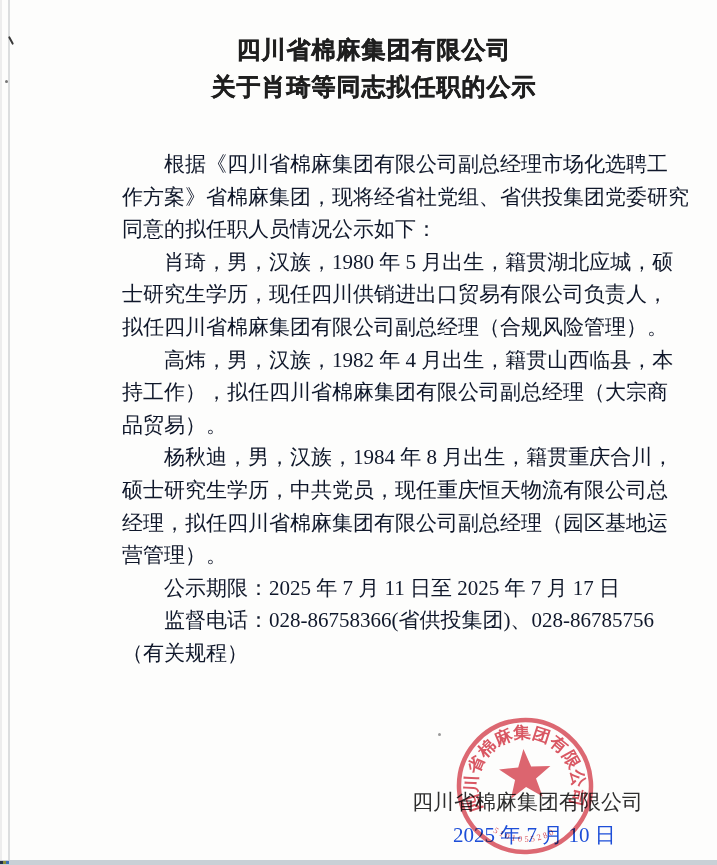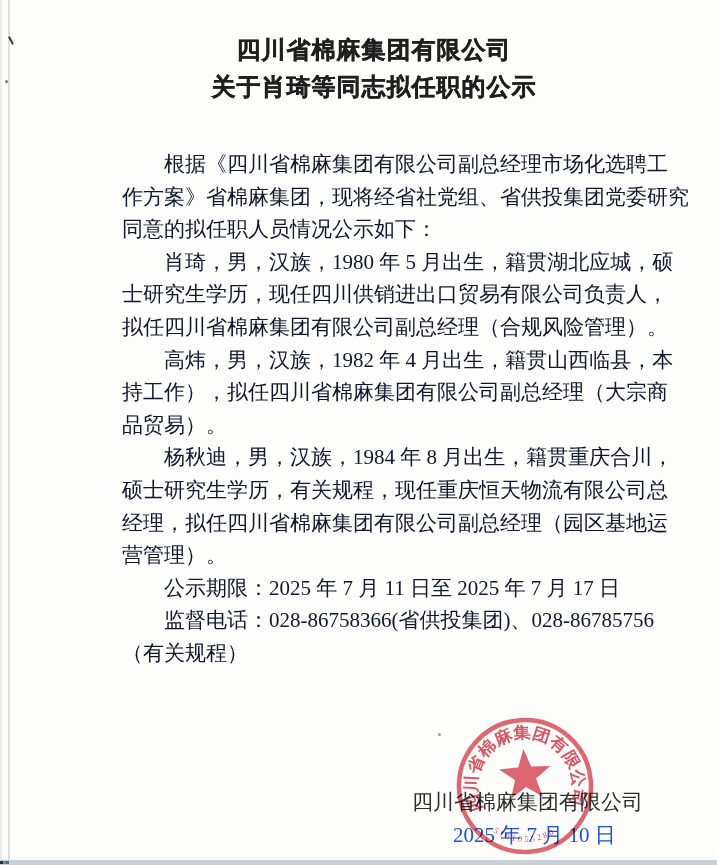--- a/index.html
+++ b/index.html
@@ -62,21 +62,21 @@
     <div class="line indent">根据《四川省棉麻集团有限公司副总经理市场化选聘工</div>
     <div class="line">作方案》省棉麻集团，现将经省社党组、省供投集团党委研究</div>
     <div class="line">同意的拟任职人员情况公示如下：</div>
     <div class="line indent gap">肖琦，男，汉族，1980 年 5 月出生，籍贯湖北应城，硕</div>
     <div class="line">士研究生学历，现任四川供销进出口贸易有限公司负责人，</div>
     <div class="line">拟任四川省棉麻集团有限公司副总经理（合规风险管理）。</div>
     <div class="line indent gap">高炜，男，汉族，1982 年 4 月出生，籍贯山西临县，本</div>
     <div class="line">持工作），拟任四川省棉麻集团有限公司副总经理（大宗商</div>
     <div class="line">品贸易）。</div>
     <div class="line indent gap">杨秋迪，男，汉族，1984 年 8 月出生，籍贯重庆合川，</div>
-    <div class="line">硕士研究生学历，有关规程，现任重庆恒天物流有限公司总</div>
+    <div class="line">硕士研究生学历，中共党员，现任重庆恒天物流有限公司总</div>
     <div class="line">经理，拟任四川省棉麻集团有限公司副总经理（园区基地运</div>
     <div class="line">营管理）。</div>
     <div class="line indent gap">公示期限：2025 年 7 月 11 日至 2025 年 7 月 17 日</div>
     <div class="line indent">监督电话：028-86758366(省供投集团)、028-86785756</div>
     <div class="line">（有关规程）</div>
   </div>
 
   <div class="sig">四川省棉麻集团有限公司</div>
   <div class="date">2025 年 7 月 10 日</div>
 

